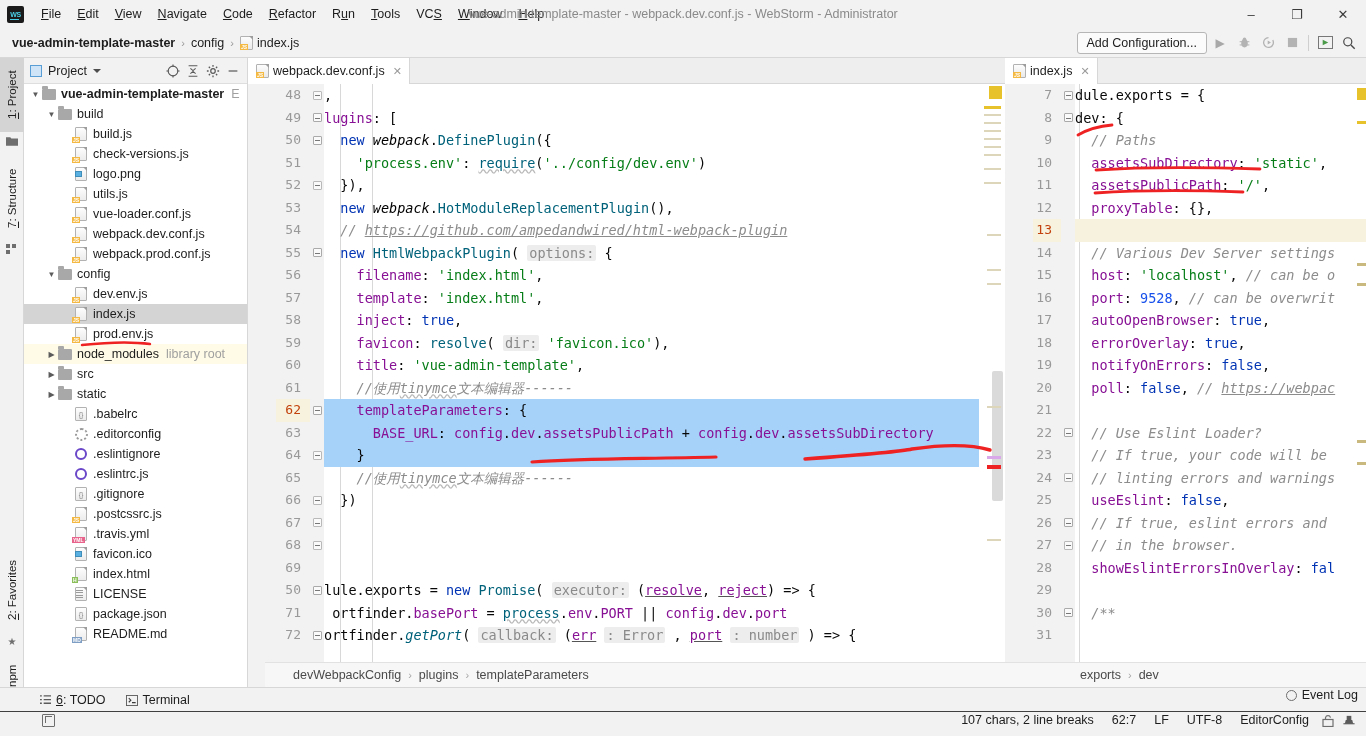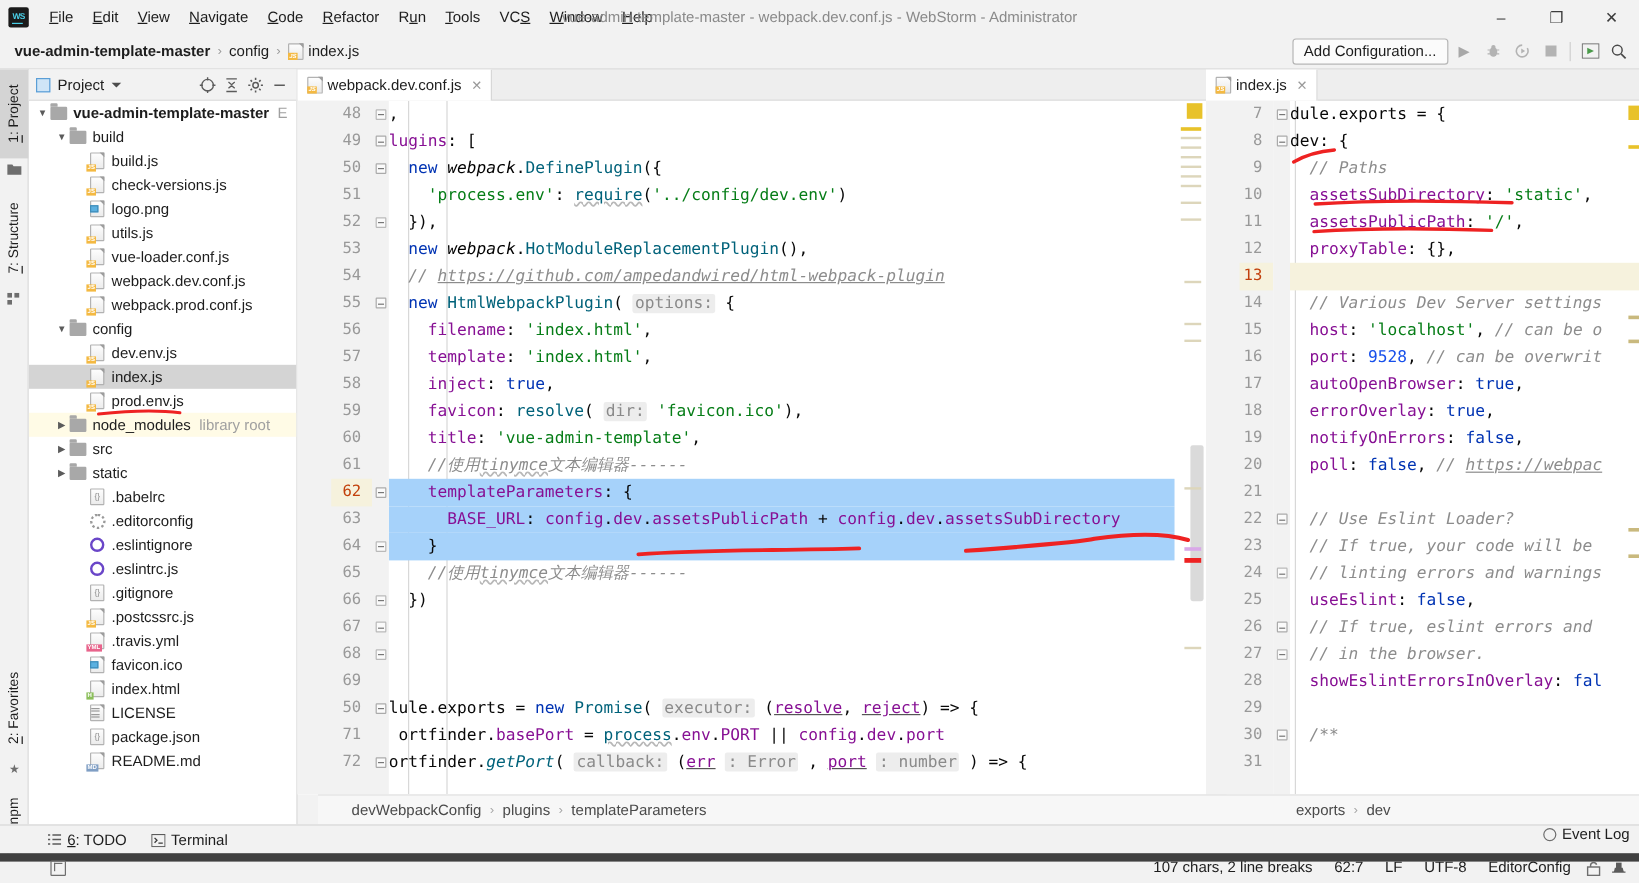--- a/index.html
+++ b/index.html
@@ -324,21 +324,21 @@
     font-size: 12.5px; color: #1d1d1d;
   }
   .eventlog .circ {
     width: 11px; height: 11px; border: 1.5px solid #6e6e6e;
     border-radius: 50%; margin-right: 5px;
   }
 
   
   .statusbar {
     position: absolute; left: 0; top: 711px; width: 1366px; height: 17px;
-    background: #f2f2f2; border-top: 7px solid #404040;
+    background: #f2f2f2; border-top: 1px solid #404040;
     display: flex; align-items: center; padding-left: 36px;
   }
   .sb-left { display: flex; align-items: center; padding-left: 6px; }
   .sb-sq {
     width: 13px; height: 13px; border: 1.5px solid #6e6e6e; border-radius: 1px;
     position: relative;
   }
   .sb-sq::after {
     content: ""; position: absolute; left: 1.5px; top: 1.5px;
     width: 6px; height: 6px; border: 1.5px solid #6e6e6e; border-right: none; border-bottom: none;

